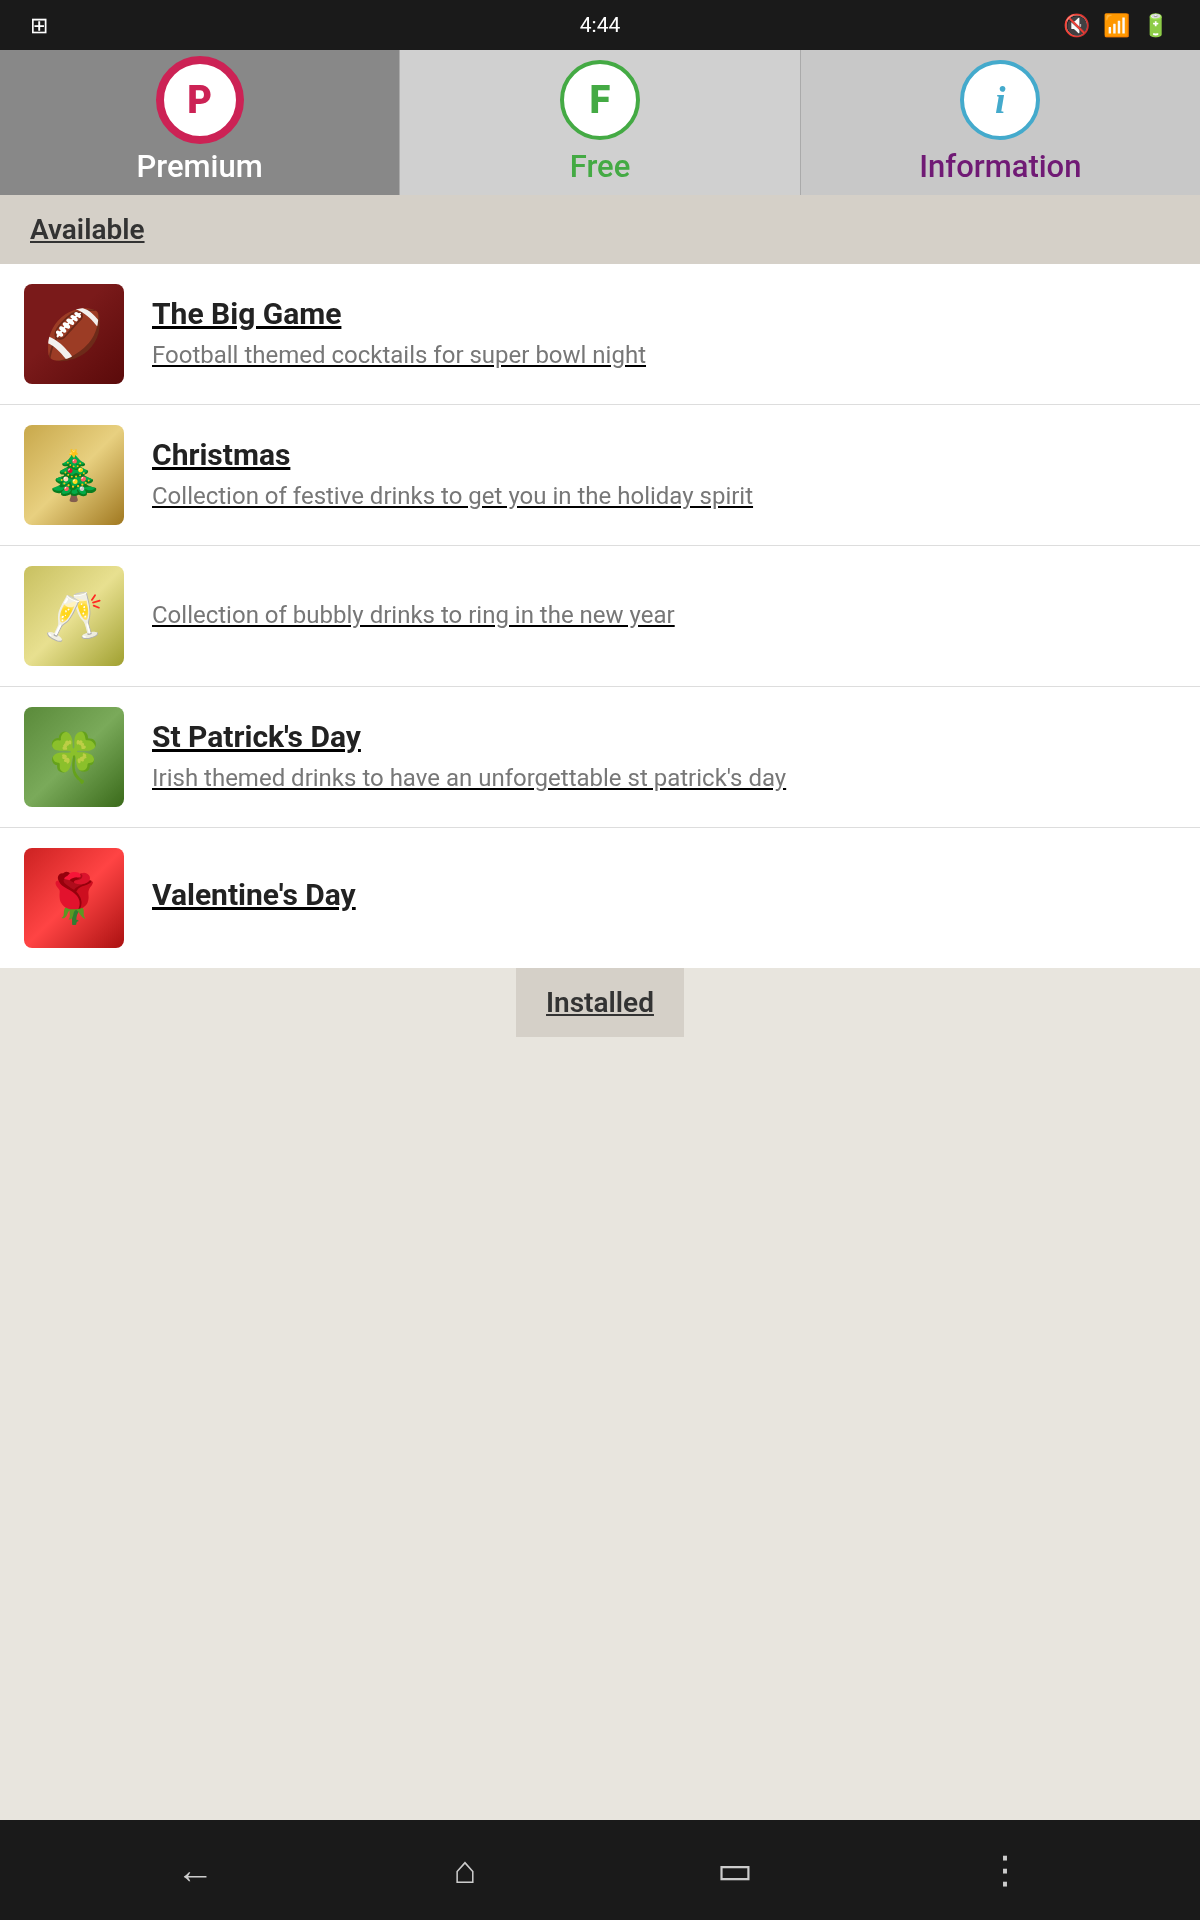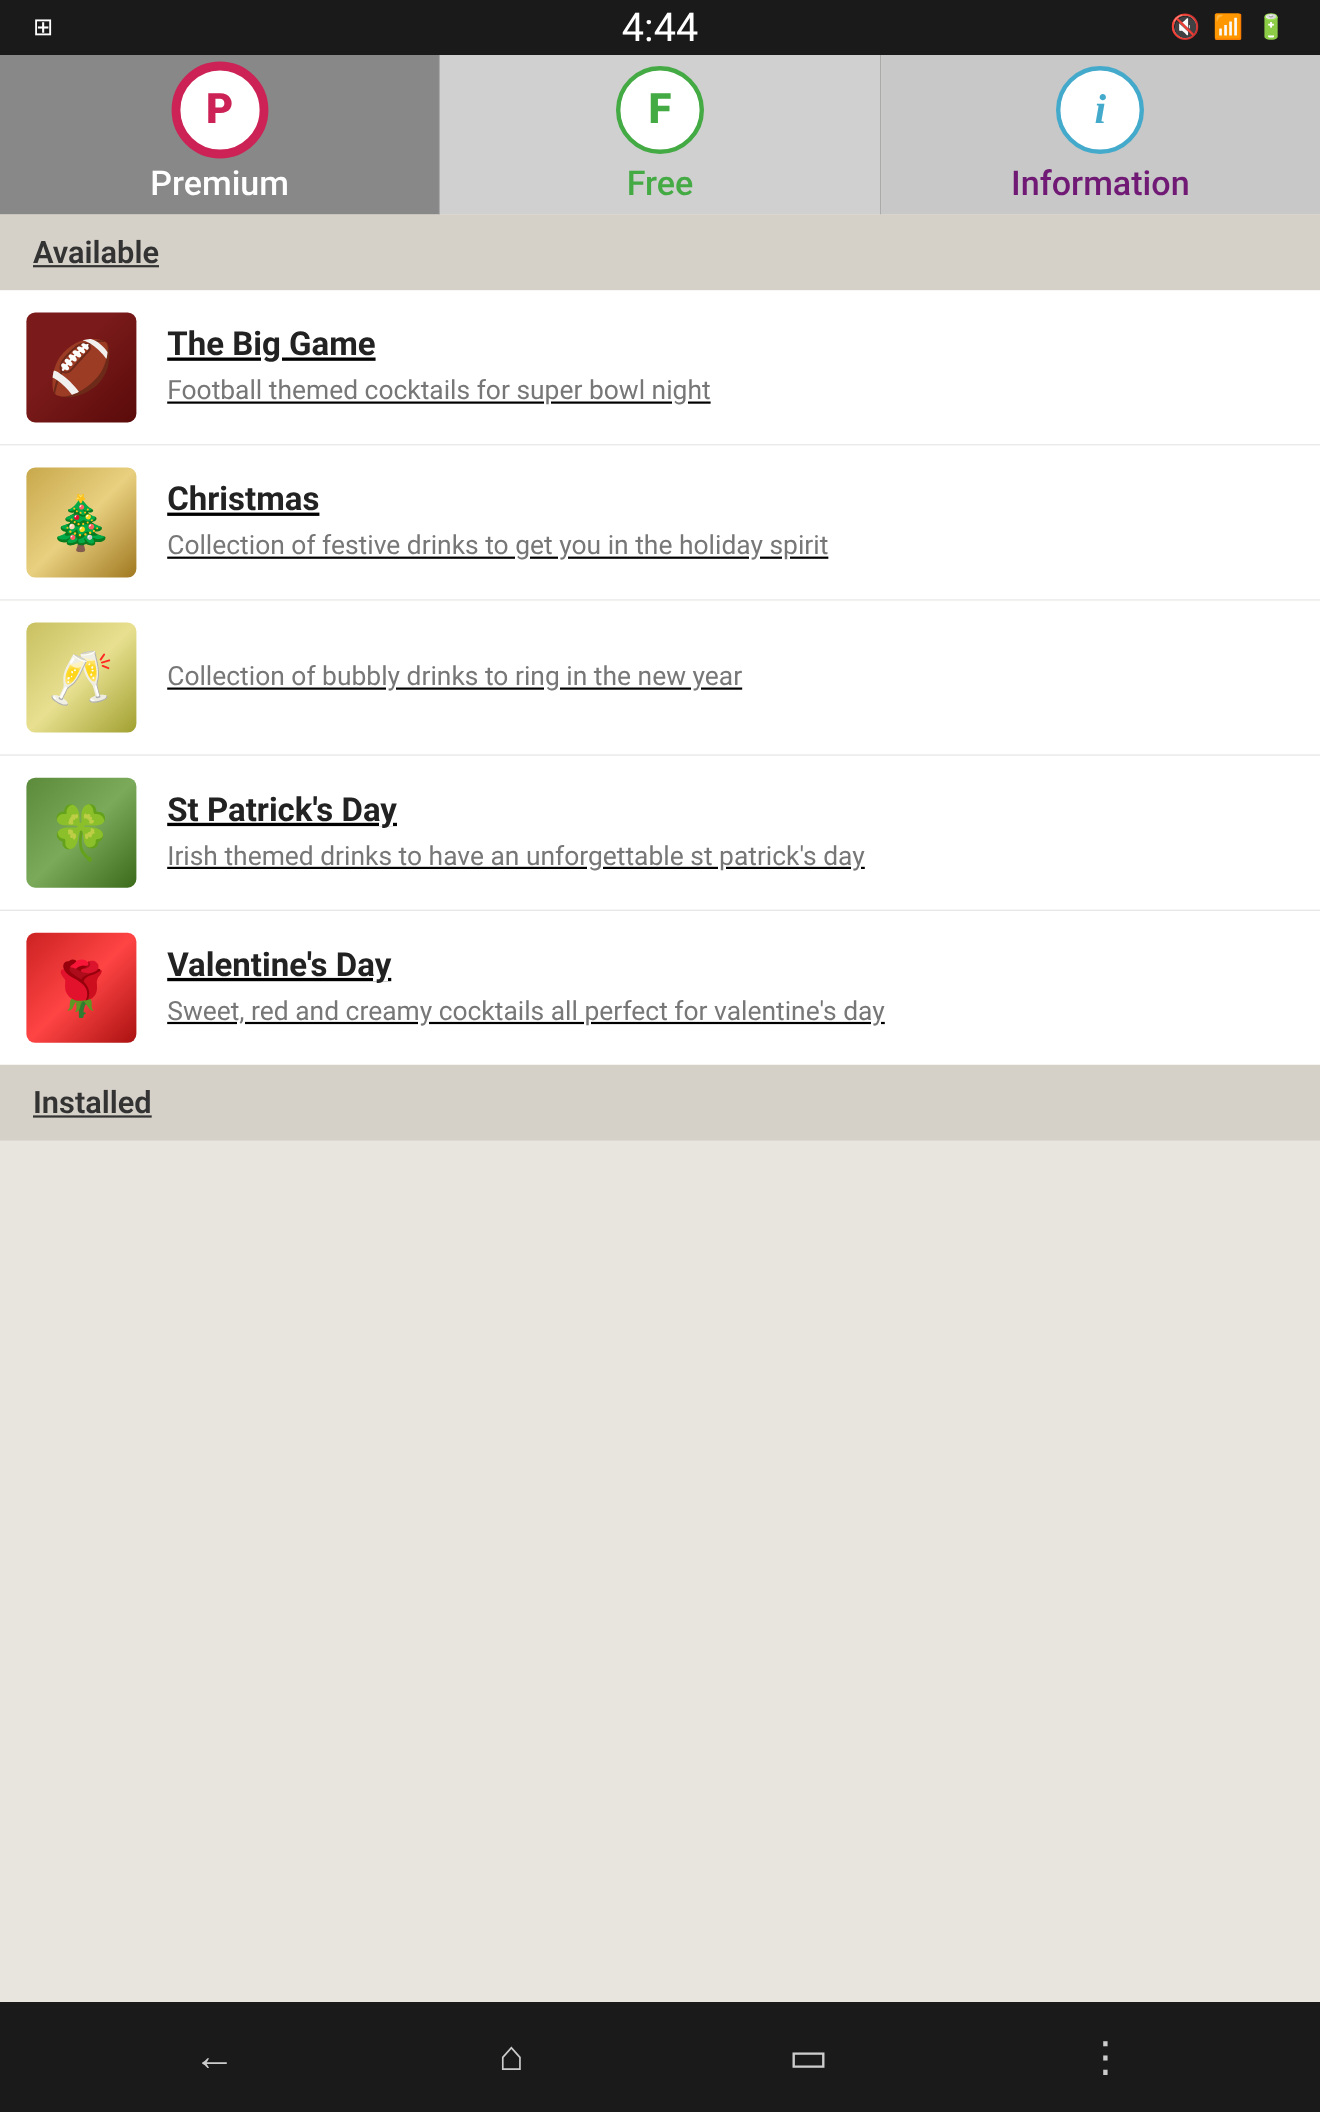--- a/index.html
+++ b/index.html
@@ -23,21 +23,21 @@
       padding: 0 30px;
       flex-shrink: 0;
     }
     .status-left {
       display: flex;
       align-items: center;
       gap: 10px;
     }
     .status-time {
       color: white;
-      font-size: 36px;
+      font-size: 21px;
       font-weight: 400;
       position: absolute;
       left: 50%;
       transform: translateX(-50%);
     }
     .status-right {
       display: flex;
       align-items: center;
       gap: 12px;
       margin-left: auto;
@@ -205,20 +205,21 @@
       align-items: center;
       justify-content: center;
       font-size: 48px;
     }
 
     
     .installed-section {
       flex: 1;
       display: flex;
       flex-direction: column;
+      align-items: center;
     }
     .installed-content {
       flex: 1;
       background: #e8e5de;
     }
 
     
     .nav-bar {
       background: #1a1a1a;
       height: 100px;
@@ -319,21 +320,20 @@
       <div class="item-desc">Irish themed drinks to have an unforgettable st patrick's day</div>
     </div>
   </div>
 
   <div class="list-item">
     <div class="item-thumb thumb-valentines">
       <span>🌹</span>
     </div>
     <div class="item-text">
       <div class="item-title">Valentine's Day</div>
-      <div class="item-desc">Sweet, red and creamy cocktails all perfect for valentine's day</div>
     </div>
   </div>
 
 </div>
 
 <div class="installed-section">
   <div class="section-header">
     <span>Installed</span>
   </div>
   <div class="installed-content"></div>

